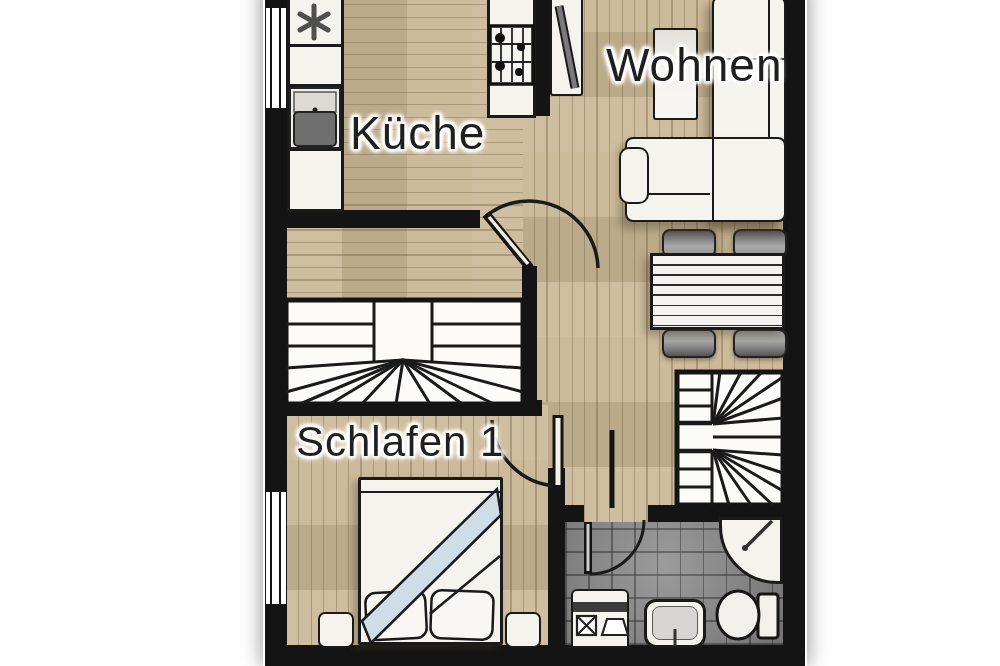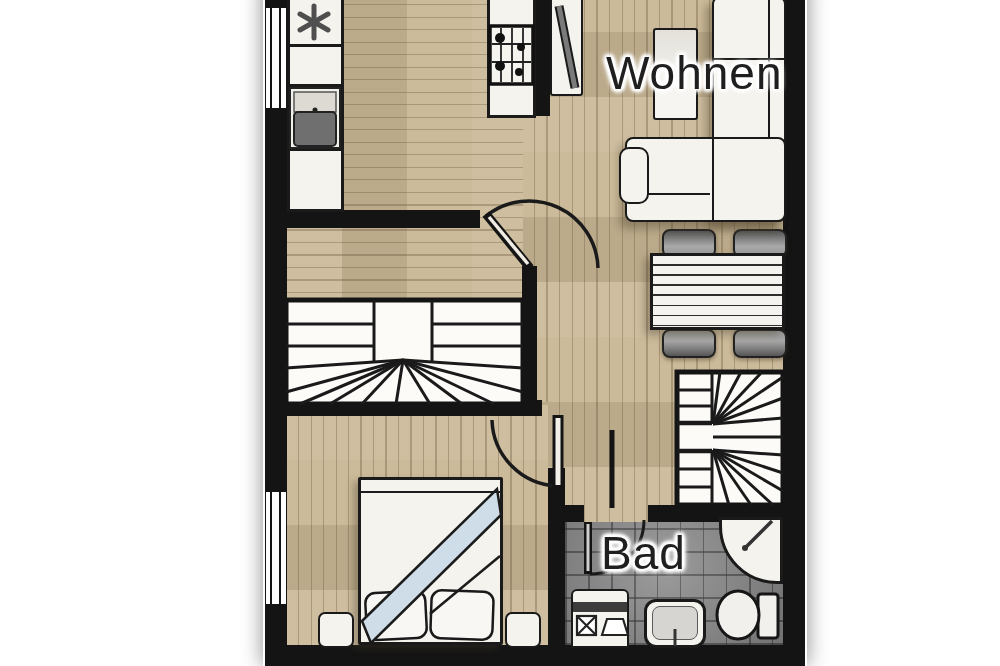--- a/index.html
+++ b/index.html
@@ -242,15 +242,16 @@
 
     <line x1="675" y1="646" x2="675" y2="629" stroke="#333" stroke-width="3"></line>
 
     <g>
       <rect x="756" y="605" width="8" height="20" fill="#161616"></rect>
       <rect x="758" y="594" width="20" height="44" rx="3" fill="#f1f0ec" stroke="#161616" stroke-width="3"></rect>
       <ellipse cx="738" cy="615" rx="21" ry="24" fill="#f1f0ec" stroke="#161616" stroke-width="3"></ellipse>
     </g>
   </svg>
 
-  <div class="room-label" style="left:606px;top:46px;font-size:46px;">Wohnen</div>
-  <div class="room-label" style="left:601px;top:526px;font-size:46px;">Bad</div>
+  <div class="room-label" style="left:350px;top:106px;font-size:46px;">Küche</div>
+  <div class="room-label" style="left:606px;top:38px;font-size:46px;">Wohnen</div>
+  <div class="room-label" style="left:296px;top:418px;font-size:42px;">Schlafen 1</div>
 </div>
 
 </body></html>

